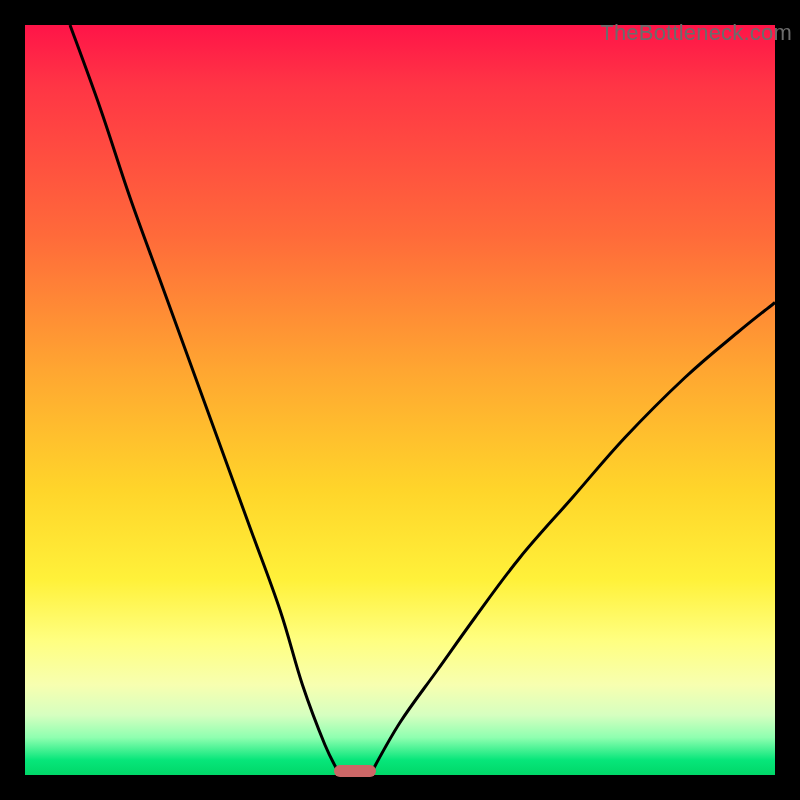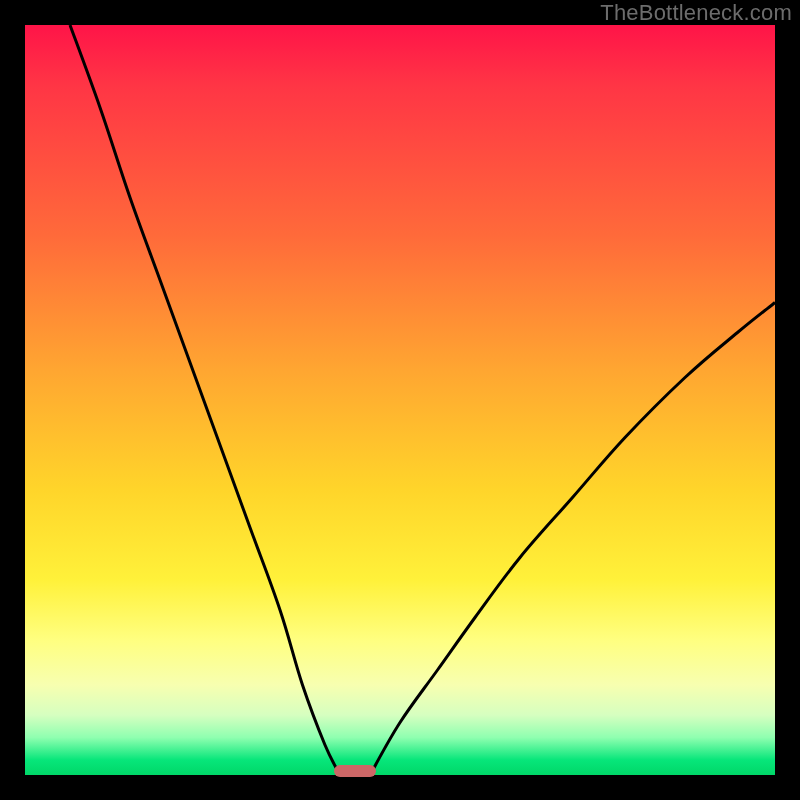--- a/index.html
+++ b/index.html
@@ -37,21 +37,21 @@
       #ffff80 82%,
       #f7ffb0 88%,
       #d6ffc0 92%,
       #8fffb0 95%,
       #07e67a 98%,
       #00d768 100%
     );
   }
   .watermark {
     position: absolute;
-    top: 0;
+    top: 20px;
     right: 8px;
     color: #6c6c6c;
     font-size: 22px;
     font-weight: 500;
     letter-spacing: 0.2px;
     pointer-events: none;
   }
   svg.curves {
     position: absolute;
     left: 0;

